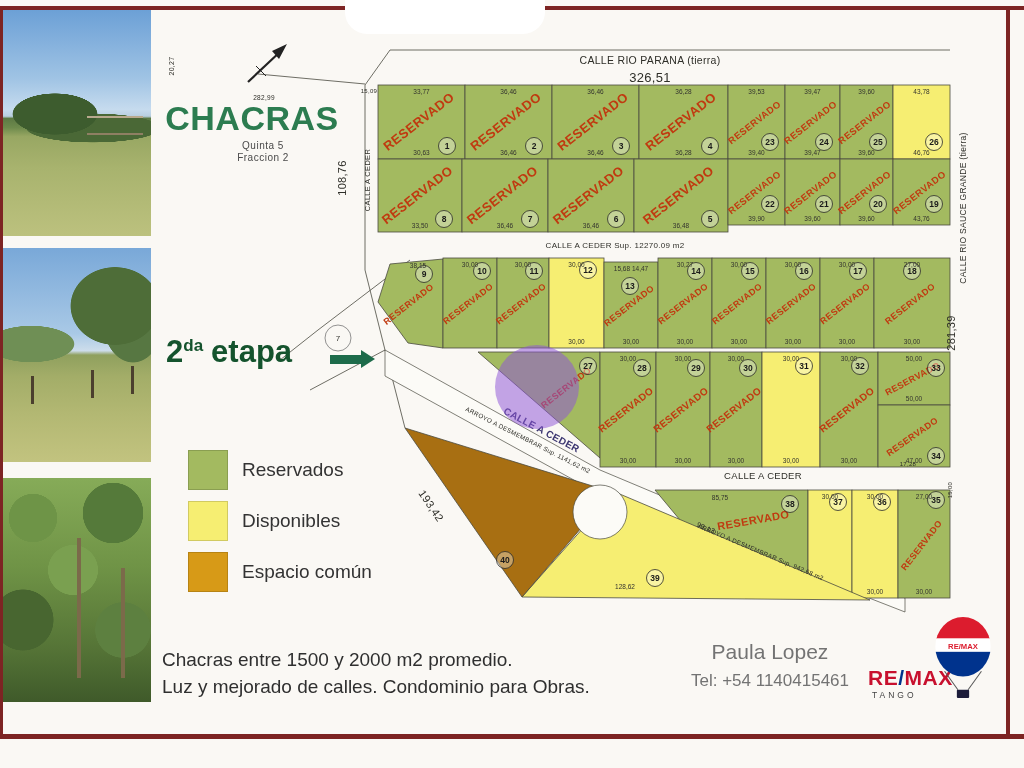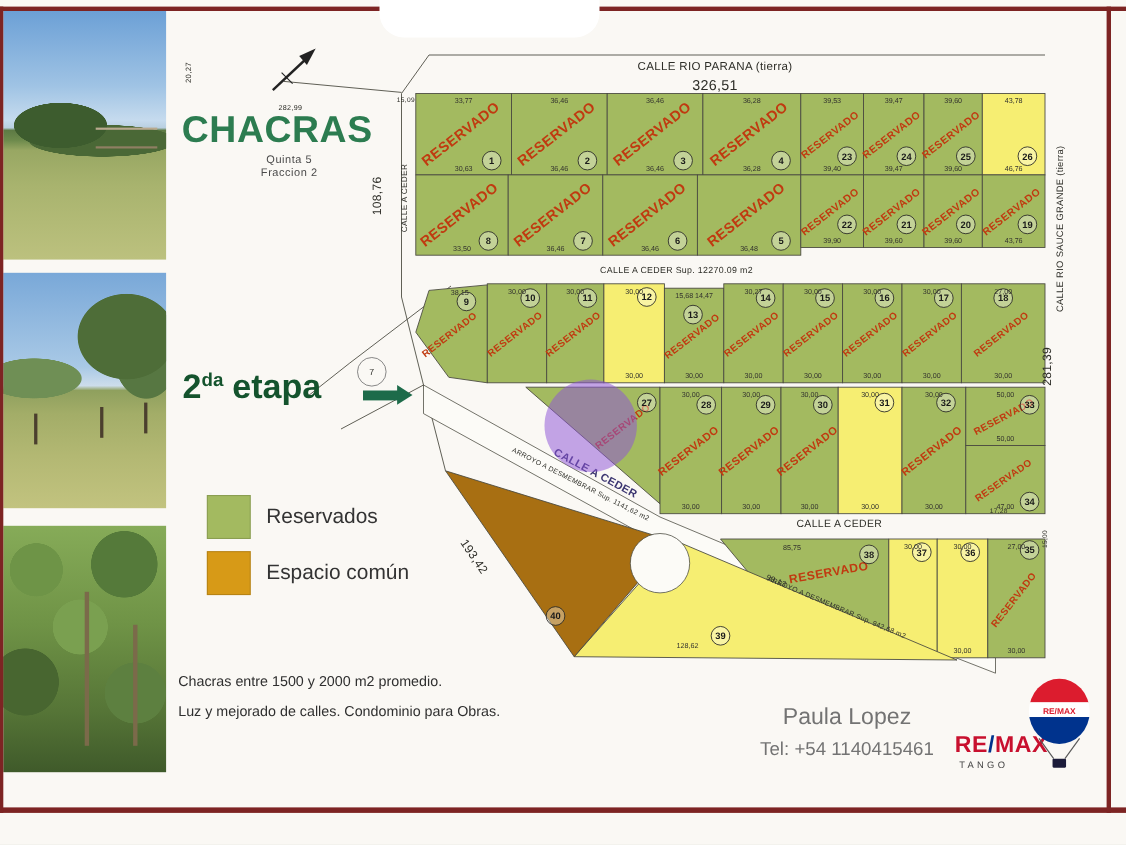--- a/index.html
+++ b/index.html
@@ -36,21 +36,21 @@
   #title-sub{margin-top:3px;font-size:10px;line-height:12px;font-weight:normal;color:#4a4a4a;padding-left:22px;}
   #etapa{position:absolute;left:166px;top:334px;z-index:3;color:#14532d;font-weight:bold;font-size:31px;}
   #etapa sup{font-size:17px;}
   #etapa .word{margin-left:8px;}
   #etapa-arrow{position:absolute;left:330px;top:355px;width:32px;height:9px;background:#1d6b4a;z-index:3;}
   #etapa-arrow:after{content:"";position:absolute;right:-13px;top:-5px;border-left:14px solid #1d6b4a;border-top:9px solid transparent;border-bottom:9px solid transparent;}
   #legend{position:absolute;left:176px;top:450px;z-index:3;}
   .legend-row{display:flex;align-items:center;margin-bottom:11px;padding-left:12px;}
   .swatch{width:38px;height:38px;margin-right:14px;border:1px solid rgba(0,0,0,0.15);}
   .legend-label{font-size:19px;color:#333;}
-  #info{position:absolute;left:162px;top:606px;z-index:3;font-size:13px;line-height:27px;color:#2f2f2f;}
+  #info{position:absolute;left:162px;top:646px;z-index:3;font-size:19px;line-height:27px;color:#2f2f2f;}
   #contact{position:absolute;left:655px;top:640px;width:230px;text-align:center;z-index:3;color:#737373;}
   #contact .name{font-size:21px;margin-bottom:7px;}
   #contact .tel{font-size:17px;}
   #remax-word{position:absolute;left:868px;top:666px;z-index:3;font-size:21px;font-weight:bold;color:#c8102e;letter-spacing:0.5px;}
   #remax-word .slash{color:#00338d;}
   #remax-office{position:absolute;left:872px;top:690px;z-index:3;font-size:8.5px;letter-spacing:3px;color:#444;}
   #balloon{position:absolute;left:932px;top:616px;width:62px;height:86px;z-index:3;}
 </style>
 </head>
 <body>
@@ -421,20 +421,24 @@
 
   <div id="etapa"><span>2</span><sup>da</sup><span class="word">etapa</span></div>
   <div id="etapa-arrow"></div>
 
   <div id="legend">
     <div class="legend-row">
       <span class="swatch" style="background: rgb(163, 186, 96);"></span>
       <span class="legend-label">Reservados</span>
     </div>
     <div class="legend-row">
+      <span class="swatch" style="background: rgb(246, 238, 114);"></span>
+      <span class="legend-label">Disponibles</span>
+    </div>
+    <div class="legend-row">
       <span class="swatch" style="background: rgb(215, 154, 23);"></span>
       <span class="legend-label">Espacio común</span>
     </div>
   </div>
 
   <div id="info">
     <div>Chacras entre 1500 y 2000 m2 promedio.</div>
     <div>Luz y mejorado de calles. Condominio para Obras.</div>
   </div>
 

